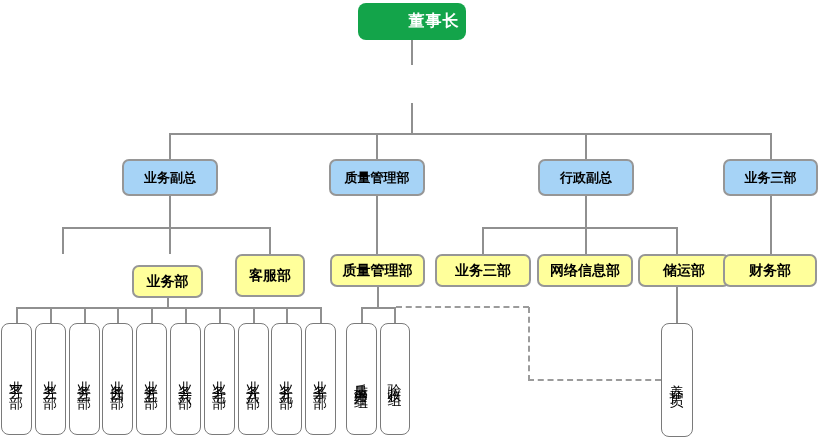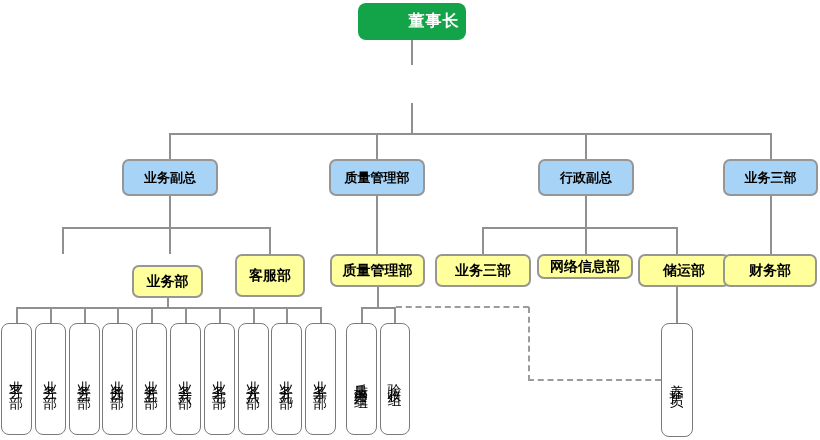--- a/index.html
+++ b/index.html
@@ -93,21 +93,21 @@
 
   <div class="node lvl-blue" style="left:122px;top:159px;width:96px;height:37px;">业务副总</div>
   <div class="node lvl-blue" style="left:329px;top:159px;width:96px;height:37px;">质量管理部</div>
   <div class="node lvl-blue" style="left:538px;top:159px;width:96px;height:37px;">行政副总</div>
   <div class="node lvl-blue" style="left:723px;top:159px;width:95px;height:37px;">业务三部</div>
 
   <div class="node lvl-yellow" style="left:132px;top:254px;width:71px;height:33px;margin-top:11px;">业务部</div>
   <div class="node lvl-yellow" style="left:235px;top:254px;width:70px;height:43px;">客服部</div>
   <div class="node lvl-yellow" style="left:330px;top:254px;width:95px;height:33px;">质量管理部</div>
   <div class="node lvl-yellow" style="left:435px;top:254px;width:96px;height:33px;">业务三部</div>
-  <div class="node lvl-yellow" style="left:537px;top:254px;width:96px;height:25px;">网络信息部</div>
+  <div class="node lvl-yellow" style="left:537px;top:254px;width:96px;height:33px;">网络信息部</div>
   <div class="node lvl-yellow" style="left:638px;top:254px;width:92px;height:33px;">储运部</div>
   <div class="node lvl-yellow" style="left:723px;top:254px;width:94px;height:33px;">财务部</div>
 
   <div class="node leaf" style="left:1px;top:323px;width:31px;height:112px;">业务一部</div>
   <div class="node leaf" style="left:35px;top:323px;width:31px;height:112px;">业务二部</div>
   <div class="node leaf" style="left:69px;top:323px;width:31px;height:112px;">业务三部</div>
   <div class="node leaf" style="left:102px;top:323px;width:31px;height:112px;">业务四部</div>
   <div class="node leaf" style="left:136px;top:323px;width:31px;height:112px;">业务五部</div>
   <div class="node leaf" style="left:170px;top:323px;width:31px;height:112px;">业务六部</div>
   <div class="node leaf" style="left:204px;top:323px;width:31px;height:112px;">业务七部</div>

